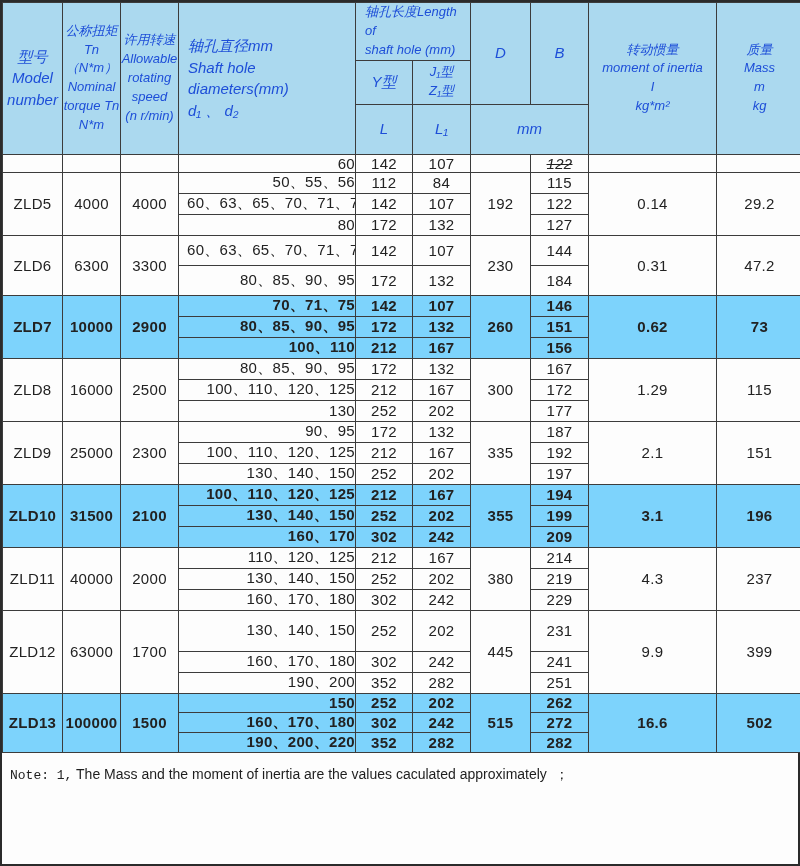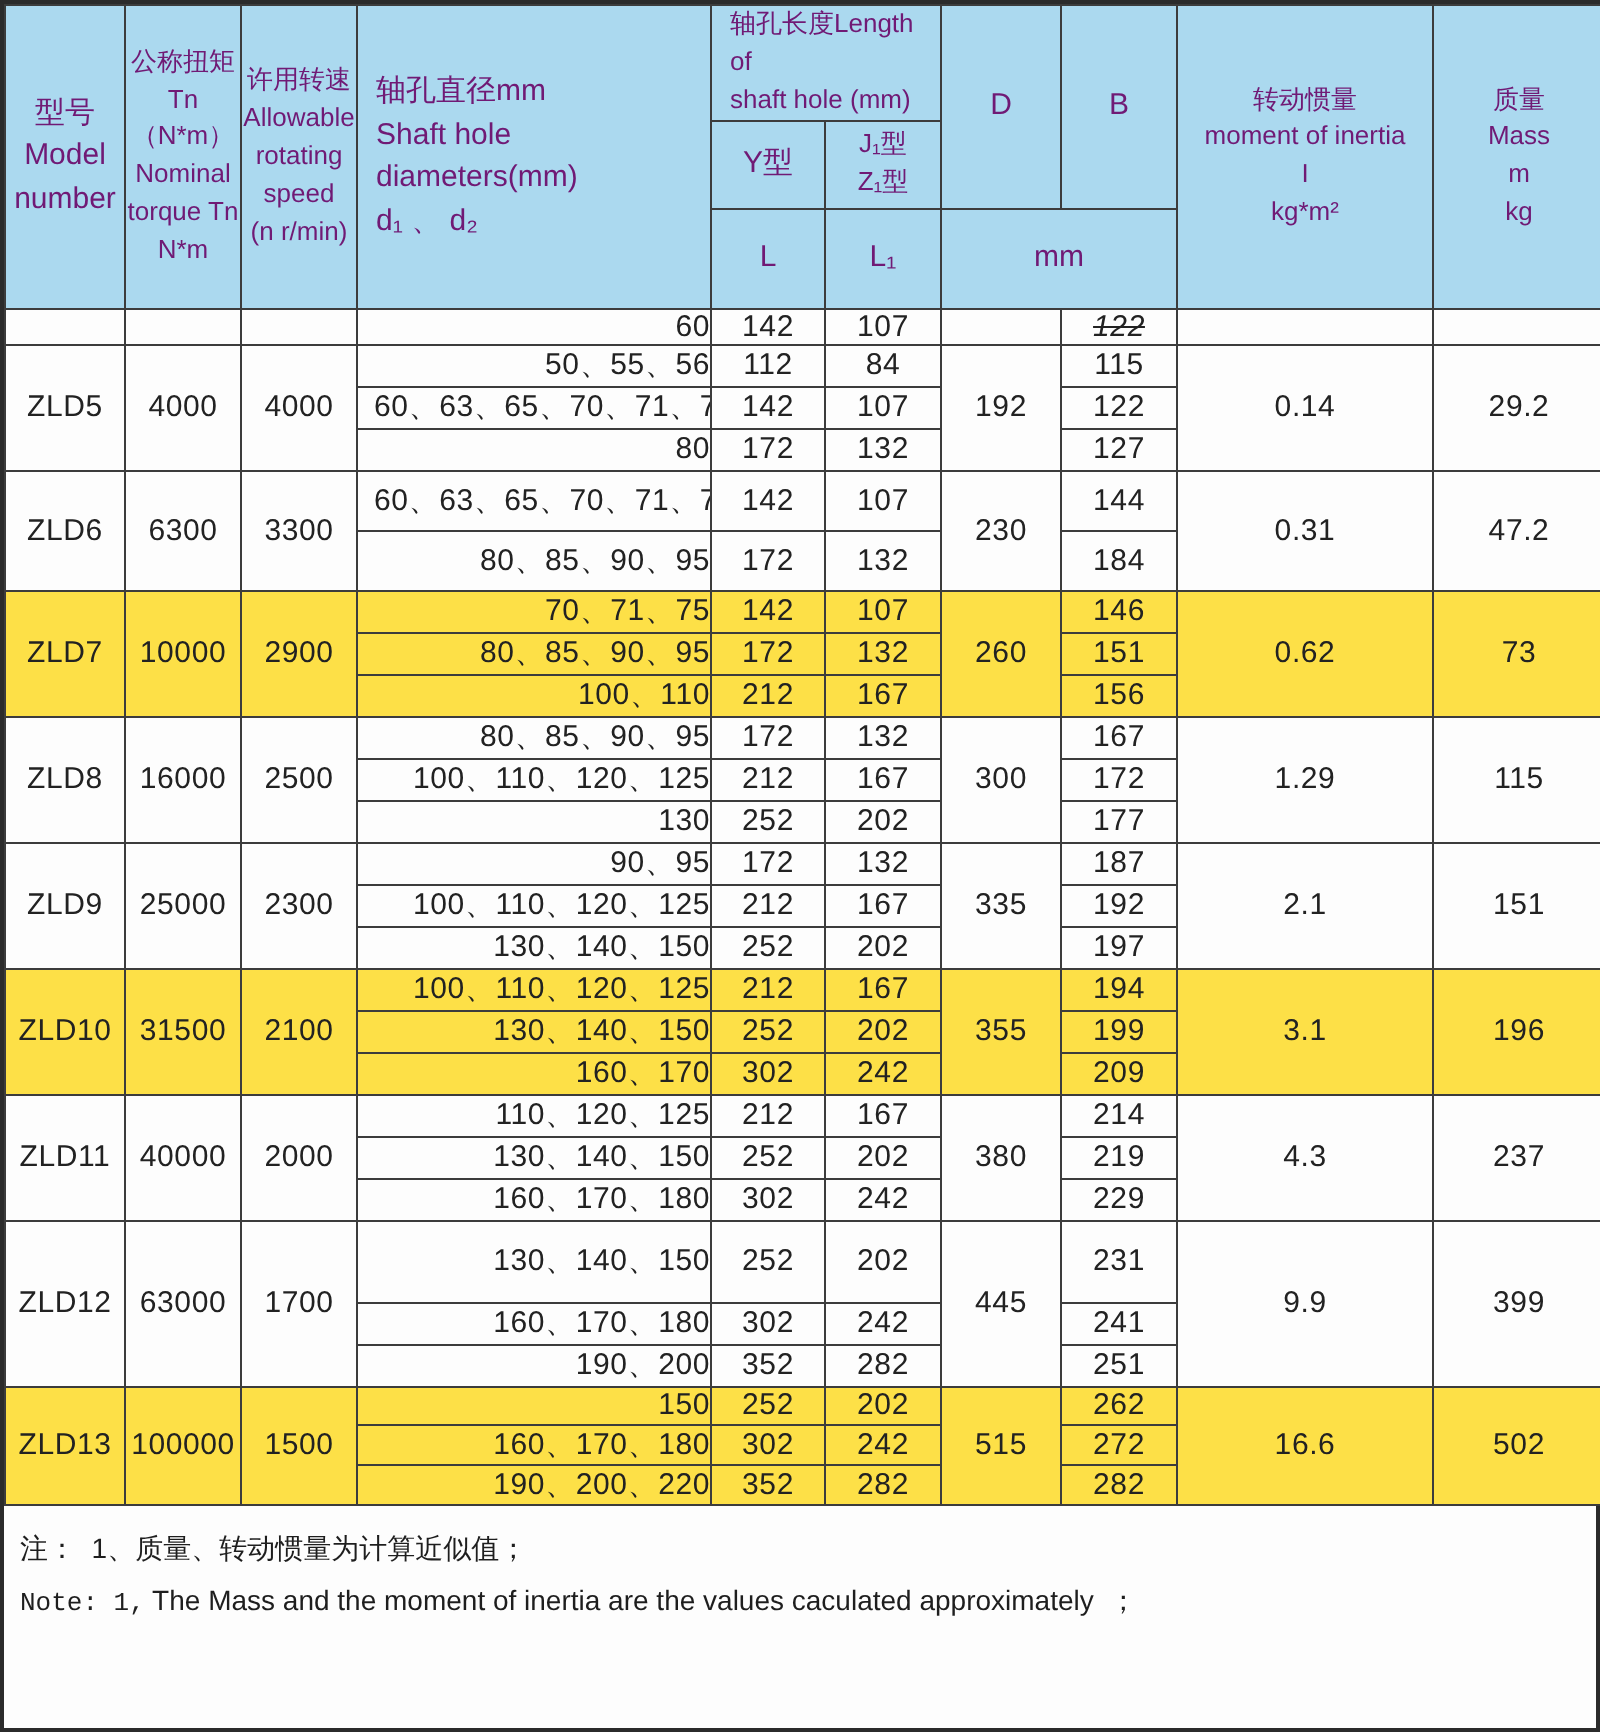--- a/index.html
+++ b/index.html
@@ -21,34 +21,35 @@
     text-align: center;
     vertical-align: middle;
     font-weight: normal;
     overflow: hidden;
   }
   thead th {
     background: #abd9ef;
     white-space: pre-line;
     font-size: 13px;
     line-height: 1.45;
-    color: #701a75;
+    color: #1d4ed8;
+    font-style: italic;
   }
   thead tr.h1 { height: 48px; }
   thead tr.h2 { height: 44px; }
   thead tr.h3 { height: 50px; }
   th.left { text-align: left; padding-left: 9px; }
   th.big { font-size: 15px; }
   td {
     background: #fdfdfd;
     font-size: 15px;
     letter-spacing: 0.3px;
     color: #222;
   }
-  tr.hl td { background: #fde047; }
+  tr.hl td { background: #7dd3fc; font-weight: bold; }
   td.shaft { text-align: right; padding-left: 8px; white-space: nowrap; }
   td.strike { text-decoration: line-through; font-style: italic; }
   tbody tr { height: 21px; }
   tbody tr.group-0 { height: 17px; }
   tbody tr.group-2 { height: 30px; }
   tbody tr.group-8.row-0 { height: 41px; }
   tbody tr.group-9 { height: 19px; }
   .notes {
     flex: 1;
     padding: 8px 12px 6px 8px;
@@ -337,16 +338,15 @@
         <tr class="group-9 row-2 hl">
           <td class="shaft">190、200、220</td>
           <td>352</td>
           <td>282</td>
           <td>282</td>
         </tr>
       </tbody>
   </table>
 
   <div class="notes">
-    <div class="nline">注：  1、质量、转动惯量为计算近似值；</div>
     <div class="nline"><span class="mono">Note: 1,</span><span> The Mass and the moment of inertia are the values caculated approximately  ；</span></div>
   </div>
 </div>
 
 </body></html>

